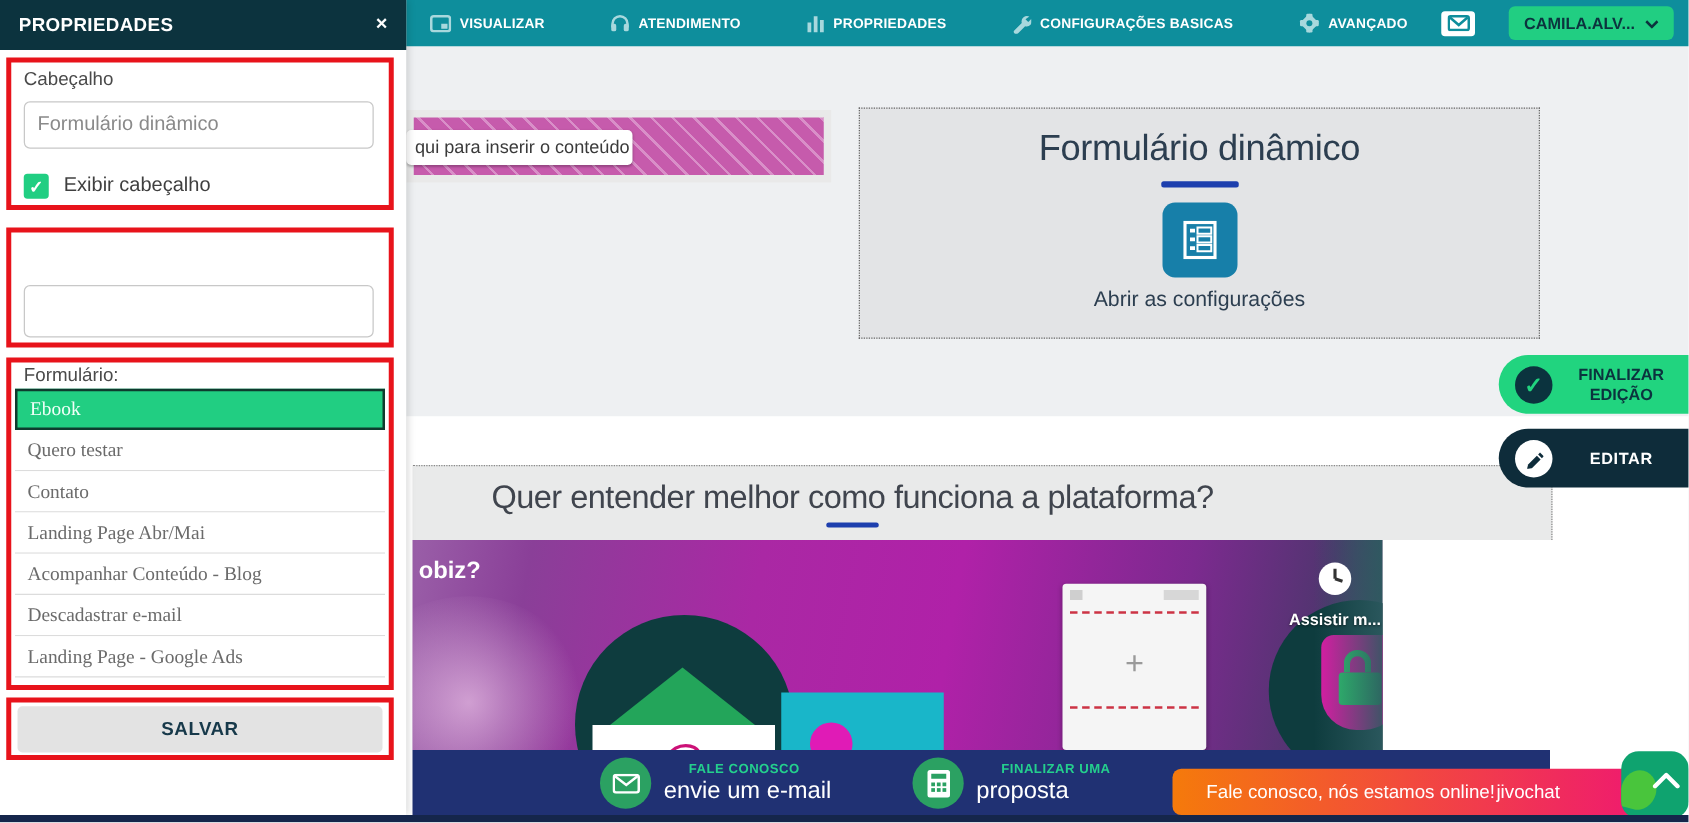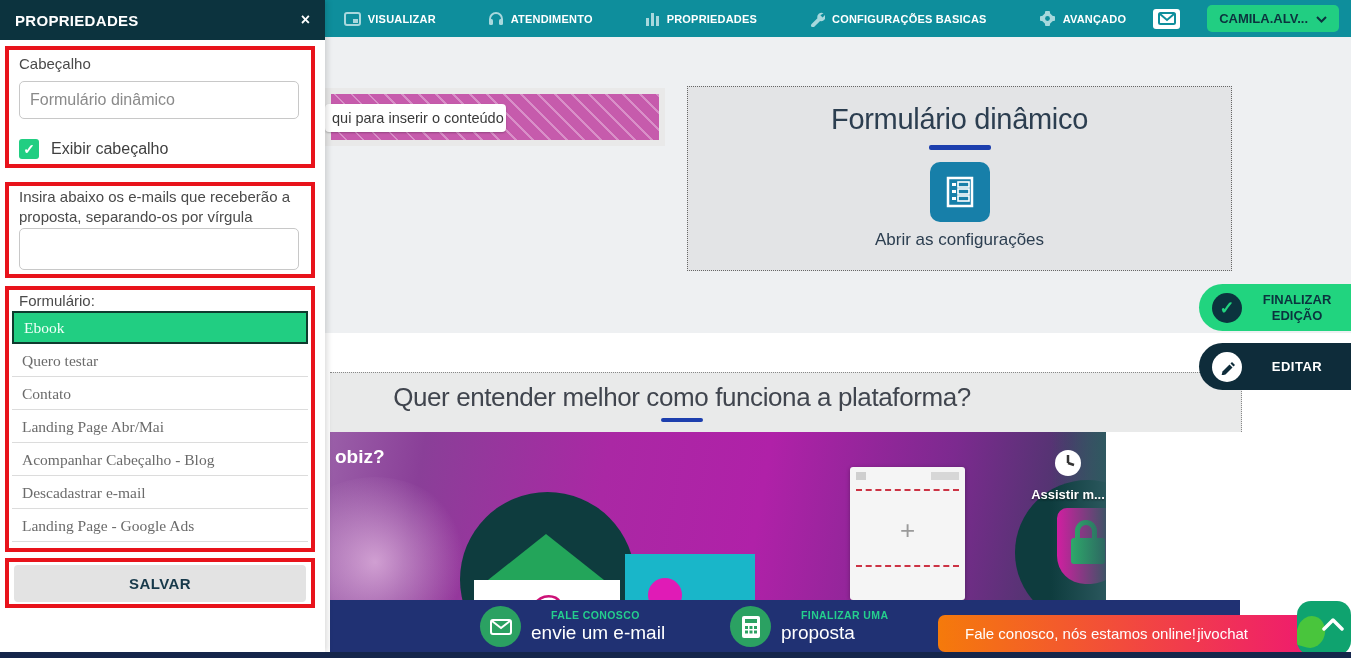--- a/index.html
+++ b/index.html
@@ -360,30 +360,29 @@
 
     <span class="sb-label lbl-cab">Cabeçalho</span>
     <input class="sb-input inp-header" value="Formulário dinâmico" style="">
     <div class="cb-row">
       <div class="cb-box">
         <span>✓</span>
       </div>
       <span class="cb-label">Exibir cabeçalho</span>
     </div>
 
-    <span class="sb-label lbl-emails">Insira abaixo os e-mails que receberão a proposta, separando-os por vírgula</span>
     <input class="sb-input inp-emails" value="" style="">
 
     <span class="sb-label lbl-form">Formulário:</span>
     <ul class="form-list">
       <li class="form-item selected">Ebook</li>
       <li class="form-item">Quero testar</li>
       <li class="form-item">Contato</li>
       <li class="form-item">Landing Page Abr/Mai</li>
-      <li class="form-item">Acompanhar Cabeçalho - Blog</li>
+      <li class="form-item">Acompanhar Conteúdo - Blog</li>
       <li class="form-item">Descadastrar e-mail</li>
       <li class="form-item">Landing Page - Google Ads</li>
     </ul>
 
     <button class="save-btn">SALVAR</button>
 
     <div class="anno anno1"></div>
     <div class="anno anno2"></div>
     <div class="anno anno3"></div>
     <div class="anno anno4"></div>

